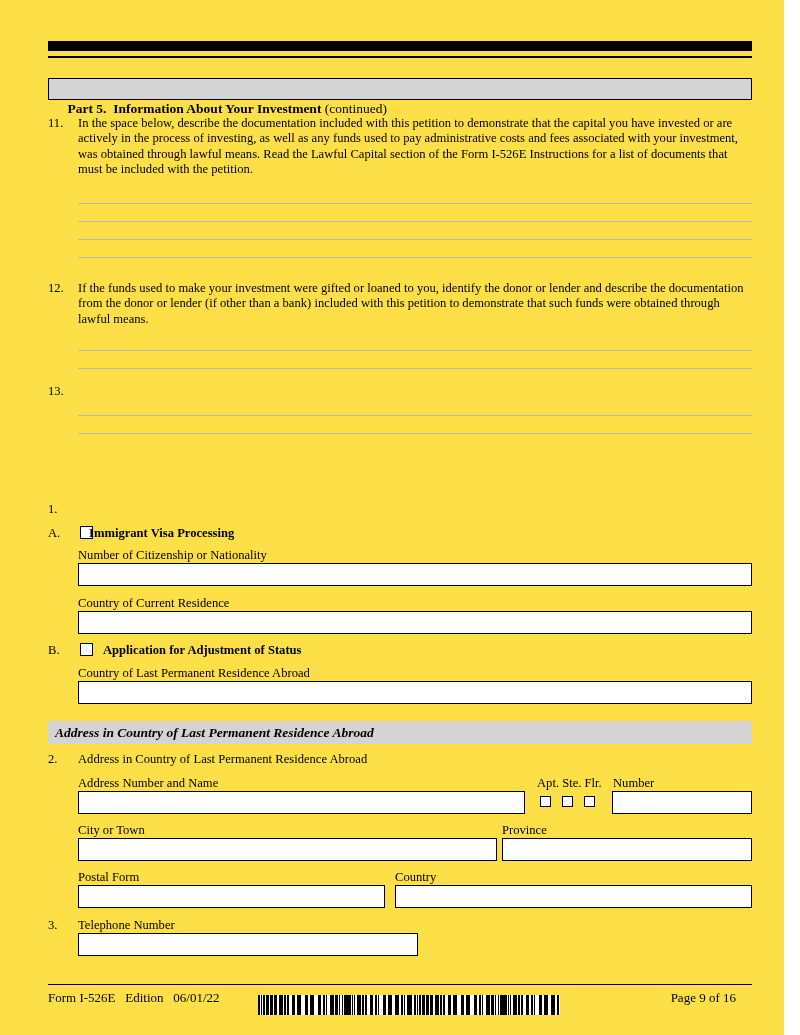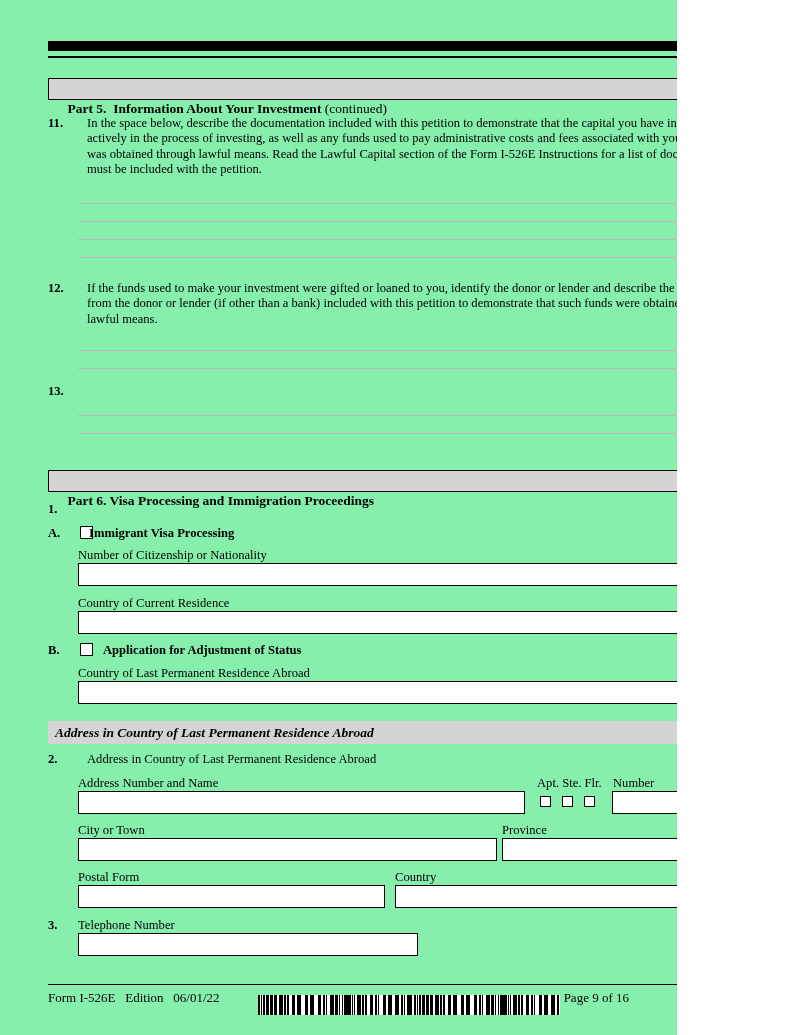--- a/index.html
+++ b/index.html
@@ -2,43 +2,43 @@
 <html><head>
 <meta charset="utf-8">
 <style>
   * { margin:0; padding:0; box-sizing:border-box; }
   html,body { background:#fff; }
   body {
     width:800px; height:1035px;
     font-family:"Liberation Serif", serif;
     color:#000;
   }
-  .page { position:relative; width:677px; height:1035px; background:#86efac; overflow:hidden; }
+  .page { position:relative; width:784px; height:1035px; background:#fde047; overflow:hidden; }
   .abs { position:absolute; }
   .b { font-weight:bold; }
   .rule-thick { background:#000; }
   .rule-thin  { background:#000; }
   .part-header {
     background:#d4d4d4;
     border:1px solid #000;
     font-size:13.5px;
     line-height:19px;
     padding:1px 5px;
     white-space:pre;
   }
   .addr-header {
     background:#d4d4d4;
     font-size:13.5px;
     line-height:21px;
     font-style:italic;
     font-weight:bold;
     padding:1px 7px;
   }
-  .num { font-size:12.6px; font-weight:bold; }
-  .body-text { font-size:12.6px; line-height:15.4px;margin-left:9px; }
+  .num { font-size:12.6px; font-weight:normal; }
+  .body-text { font-size:12.6px; line-height:15.4px; }
   .label { font-size:12.6px; line-height:14px; }
   .wline { height:0; border-bottom:1px solid #b9b9b9; }
   .input-box { background:#fff; border:1px solid #000; font-size:12.6px; padding:2px 4px; }
   .checkbox { background:#fff; border:1px solid #000; }
   .footer-text { font-size:13px; white-space:pre; }
   .footer-rule { background:#000; }
   .barcode {
     background-color:#fff;
     background-image:
       repeating-linear-gradient(90deg, #000 0 2px, transparent 2px 3px, #000 3px 4px, transparent 4px 8px, #000 8px 11px, transparent 11px 13px),
@@ -69,23 +69,20 @@
   <div class="abs body-text" style="left:78px;top:281px;width:674px">If the funds used to make your investment were gifted or loaned to you, identify the donor or lender and describe the documentation from the donor or lender (if other than a bank) included with this petition to demonstrate that such funds were obtained through lawful means.</div>
 
   <div class="abs wline" style="left:78px;top:350px;width:674px"></div>
   <div class="abs wline" style="left:78px;top:368px;width:674px"></div>
 
   <div class="abs num" style="left:48px;top:384px">13.</div>
 
   <div class="abs wline" style="left:78px;top:415px;width:674px"></div>
   <div class="abs wline" style="left:78px;top:433px;width:674px"></div>
 
-  <div class="abs part-header" style="left:48px;top:470px;width:704px;height:22px">
-    <span class="b">Part 6. Visa Processing and Immigration Proceedings</span>
-  </div>
 
   <div class="abs num" style="left:48px;top:502px">1.</div>
 
   <div class="abs num" style="left:48px;top:526px">A.</div>
   <div class="abs checkbox" style="left:80px;top:526px;width:13px;height:13px"></div>
   <div class="abs label b" style="left:89px;top:526px">Immigrant Visa Processing</div>
 
   <div class="abs label" style="left:78px;top:548px">Number of Citizenship or Nationality</div>
   <div class="abs input-box" style="left:78px;top:563px;width:674px;height:23px"></div>
 

